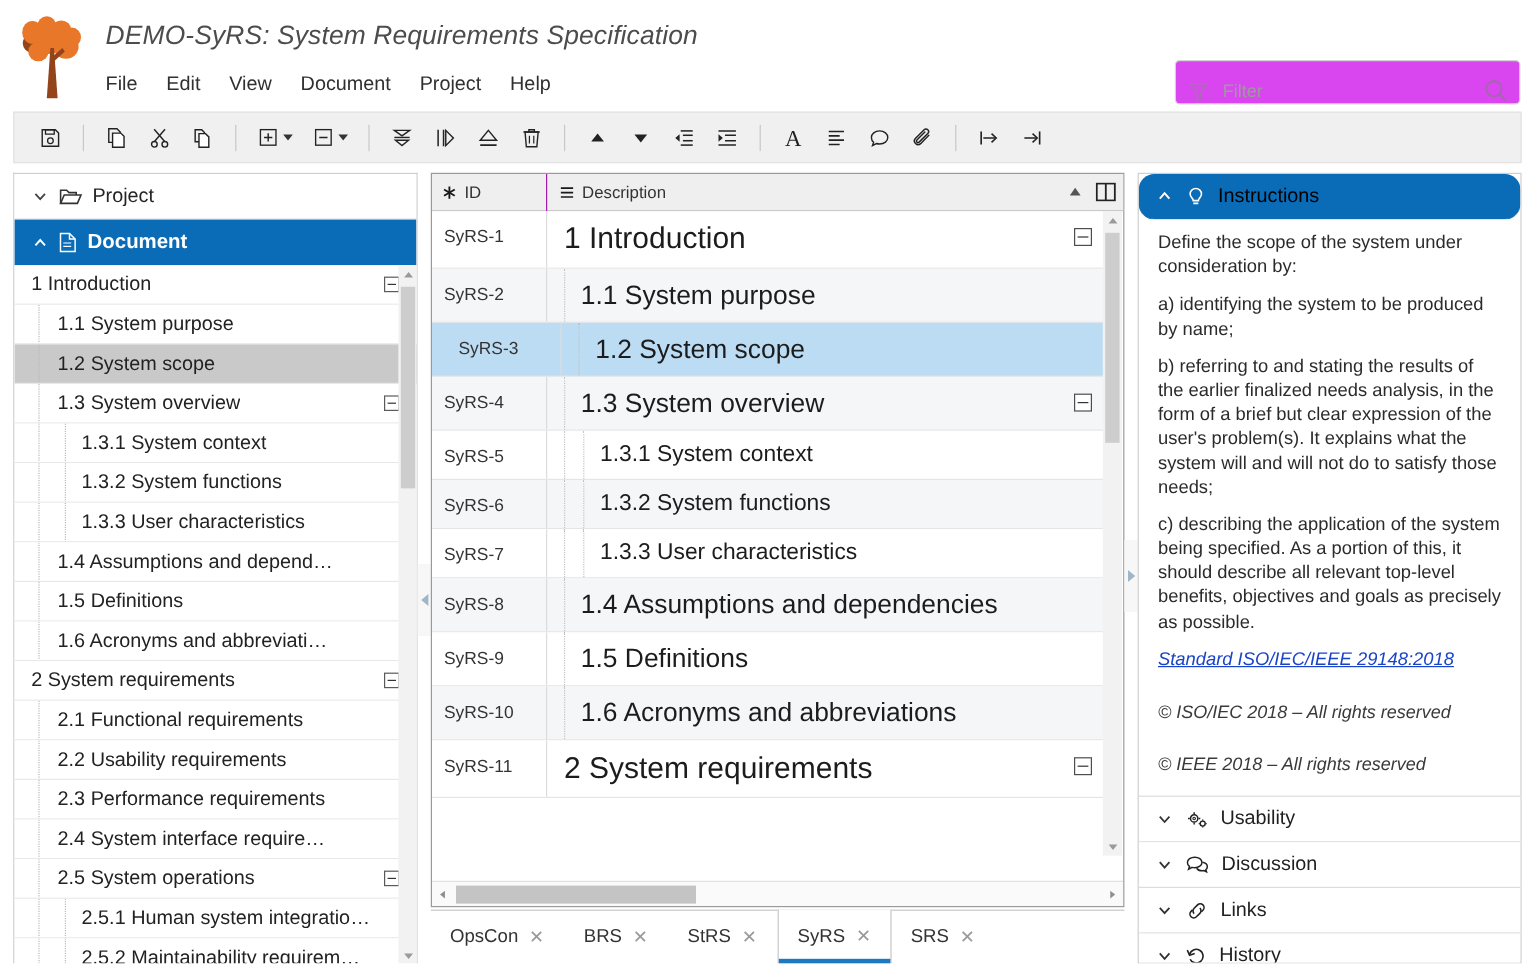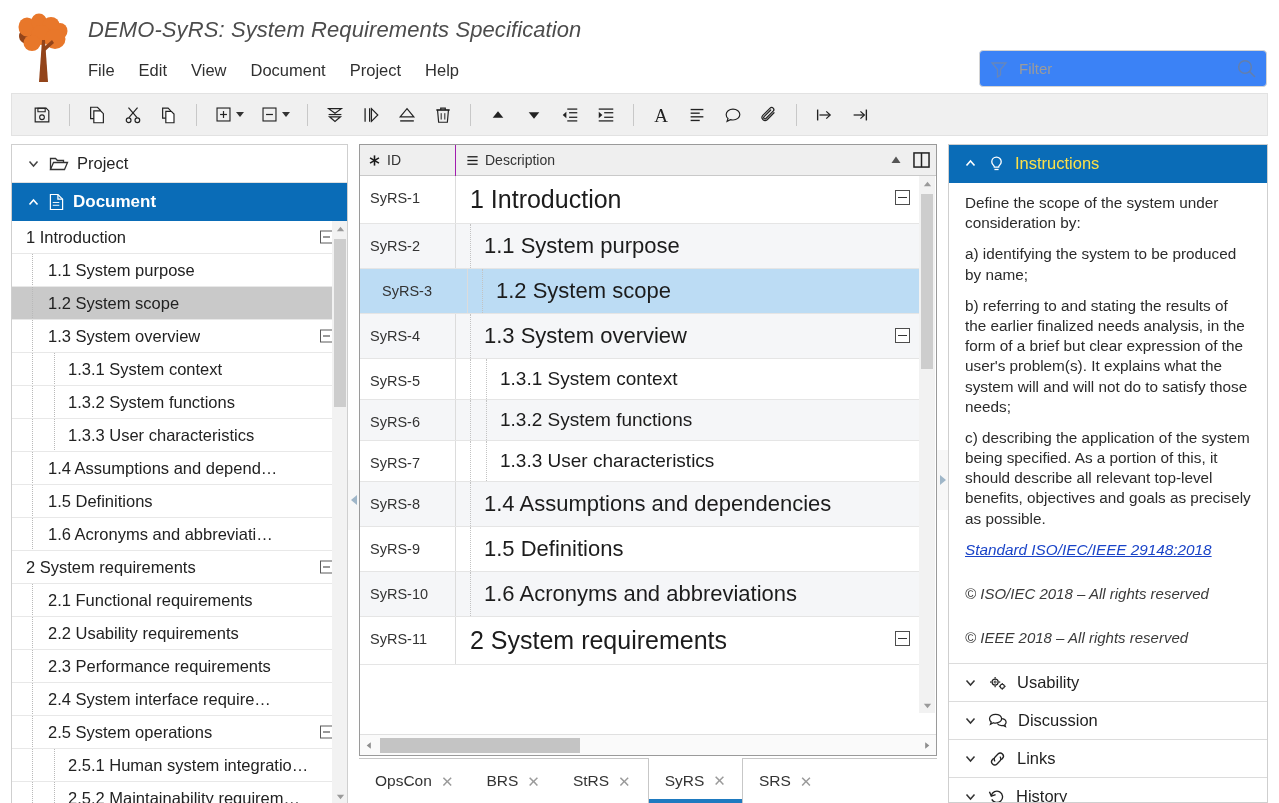--- a/index.html
+++ b/index.html
@@ -32,21 +32,21 @@
   }
   .menu-item {
     font-size: 16.5px; color: #303030; padding: 2px 14px 2px 0;
     margin-right: 10px; white-space: nowrap; cursor: default;
   }
 
   .filterbox {
     position: absolute; right: 12px; top: 50px;
     width: 288px; height: 37px;
     border: 1px solid #d4d4d4; border-radius: 4px;
-    background: #3b82f6; display: flex; align-items: center; padding: 0 9px; margin-left: 25px;
+    background: #d946ef; display: flex; align-items: flex-end; padding: 0 9px; margin-left: 25px;
   }
   .filterbox .ficon { width: 20px; height: 20px; flex: none; opacity: .55; }
   .filter-input {
     flex: 1; border: none; outline: none; background: transparent;
     font-family: "Liberation Sans", sans-serif;
     font-size: 15px; color: #333; padding-left: 10px;
   }
   .filter-input::placeholder { color: #9b9b9b; }
   .filterbox .sicon { width: 21px; height: 21px; flex: none; opacity: .6; }
 
@@ -211,21 +211,21 @@
   
   .pane-right {
     position: absolute; left: 948px; top: 144px; width: 320px; height: 659px;
     background: #fff; border: 1px solid #cfcfcf; overflow: hidden;
   }
   .acc-head {
     height: 38px; display: flex; align-items: center; padding-left: 14px;
     gap: 10px; border-bottom: 1px solid #dcdcdc; font-size: 16.5px;
     color: #1f1f1f; background: #fff; cursor: default;
   }
-  .acc-head.active { background: #0a6cb7; color: #fde047; border-bottom-color:#0a6cb7; }
+  .acc-head.active { background: #0a6cb7; color: #000000; border-bottom-color:#0a6cb7;border-radius:13px; }
   .acc-body {
     padding: 10px 14px 8px 16px; font-size: 15.3px; color: #2b2b2b;
     line-height: 1.32;
   }
   .acc-body p { margin: 0 0 11px 0; }
   .acc-link {
     color: #1a44c8; font-style: italic; text-decoration: underline;
     display: block; margin-bottom: 13px; font-size: 15.3px;
   }
   .acc-copy { font-style: italic; color: #3a3a3a; font-size: 15px; line-height: 1.3; margin-top: 24px; }

